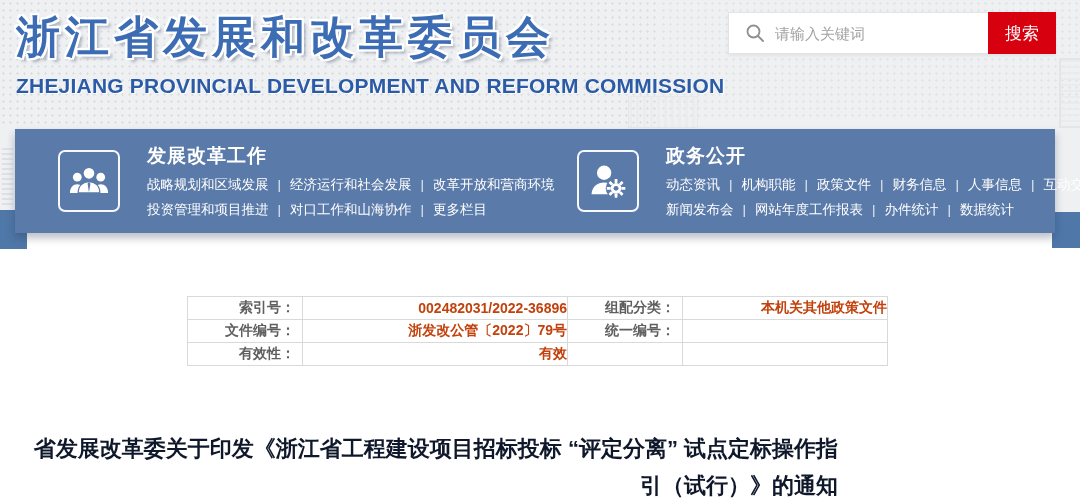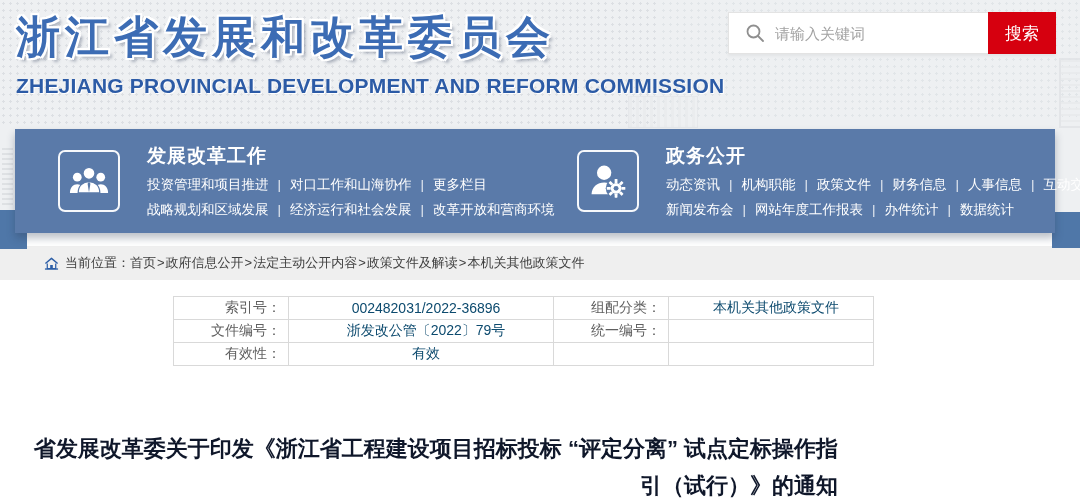--- a/index.html
+++ b/index.html
@@ -57,24 +57,24 @@
   .nav-line.trailing .nav-link:last-child::after { content:"|"; margin:0 9px; color:rgba(255,255,255,.85); }
 
   
   .breadcrumb { position:absolute; left:0; top:246px; width:1080px; height:34px; background:#efefef;
                 display:flex; align-items:center; padding-left:44px; font-size:13px; color:#404040; }
   .home-icon { width:15px; height:15px; display:flex; margin-right:6px; }
   .crumb { color:#404040; text-decoration:none; cursor:pointer; }
   .crumb + .crumb::before { content:">"; margin:0 1px; color:#404040; cursor:default; }
 
   
-  .meta { position:absolute; left:173px; top:296px; width:700px; border-collapse:collapse; table-layout:fixed; }
+  .meta { position:absolute; left:187px; top:296px; width:700px; border-collapse:collapse; table-layout:fixed;font-weight:bold; }
   .meta td { border:1px solid #d9d9d9; height:23px; font-size:14px; padding:1px 0; background:#fff; }
   .meta .lbl { text-align:right; color:#5f5f5f; padding-right:7px; }
-  .meta .val { text-align:center; color:#0c4a6e; padding-left:10px; }
+  .meta .val { text-align:right; color:#c2410c; padding-left:10px; }
 
   
   .doc-title { position:absolute; top:430px; left:50%; transform:translateX(-50%); width:824px;
                font-size:22px; line-height:37px; font-weight:bold; color:#0f172a; text-align:right; }
 </style>
 </head>
 <body>
 
 <div class="page">
 
@@ -120,24 +120,24 @@
                 <circle cx="12" cy="7.6" r="3.4" stroke="#5a7aa9" stroke-width=".7"></circle>
                 <path d="M5.8 18.8c0-4 2.7-6.4 6.2-6.4s6.2 2.4 6.2 6.4z" stroke="#5a7aa9" stroke-width=".7"></path>
               </g>
               <path d="M12 12.4l-.8 1.1.8 5 .8-5z" fill="#5a7aa9"></path>
             </svg>
           </span>
         </div>
         <div class="nav-texts">
           <div class="nav-title">发展改革工作</div>
           <div class="nav-line">
+            <a class="nav-link">战略规划和区域发展</a><a class="nav-link">经济运行和社会发展</a><a class="nav-link">改革开放和营商环境</a>
+          </div>
+          <div class="nav-line">
             <a class="nav-link">投资管理和项目推进</a><a class="nav-link">对口工作和山海协作</a><a class="nav-link">更多栏目</a>
-          </div>
-          <div class="nav-line">
-            <a class="nav-link">战略规划和区域发展</a><a class="nav-link">经济运行和社会发展</a><a class="nav-link">改革开放和营商环境</a>
           </div>
         </div>
       </section>
 
       <section class="nav-sec sec-1">
         <div class="icon-box">
           <span style="display:flex">
             <svg viewBox="0 0 24 24">
               <circle cx="9.8" cy="7.3" r="4.1" fill="#fff"></circle>
               <path d="M2.6 19.6c.2-4.4 3.3-6.7 7.3-6.7 1.6 0 3 .4 4.2 1.1l-1.3 5.6z" fill="#fff"></path>
@@ -166,36 +166,20 @@
           </div>
           <div class="nav-line">
             <a class="nav-link">新闻发布会</a><a class="nav-link">网站年度工作报表</a><a class="nav-link">办件统计</a><a class="nav-link">数据统计</a>
           </div>
         </div>
       </section>
 
     </nav>
   </div>
 
-  <div class="breadcrumb">
-    <span class="home-icon">
-      <svg viewBox="0 0 16 16">
-          <path d="M1.5 8 8 2.5 14.5 8" fill="none" stroke="#2d5fa7" stroke-width="1.5" stroke-linejoin="round"></path>
-          <path d="M3.5 8v5.5h9V8" fill="none" stroke="#2d5fa7" stroke-width="1.3"></path>
-          <rect x="6.6" y="9.6" width="2.8" height="3.9" fill="#2d5fa7"></rect>
-          <line x1="1" y1="13.9" x2="15" y2="13.9" stroke="#2d5fa7" stroke-width="1.4"></line>
-        </svg>
-    </span>
-    <span class="crumb-label">当前位置：</span>
-    <a class="crumb">首页</a>
-      <a class="crumb">政府信息公开</a>
-      <a class="crumb">法定主动公开内容</a>
-      <a class="crumb">政策文件及解读</a>
-      <a class="crumb">本机关其他政策文件</a>
-  </div>
 
   <table class="meta">
     <colgroup>
         <col style="width:115px">
         <col style="width:265px">
         <col style="width:115px">
         <col style="width:205px">
       </colgroup>
     <tbody>
       <tr>

